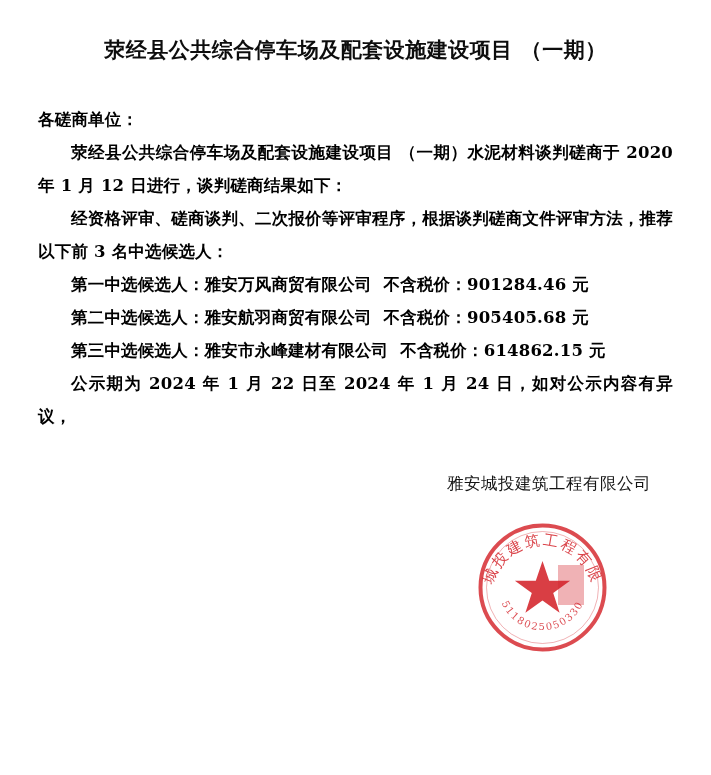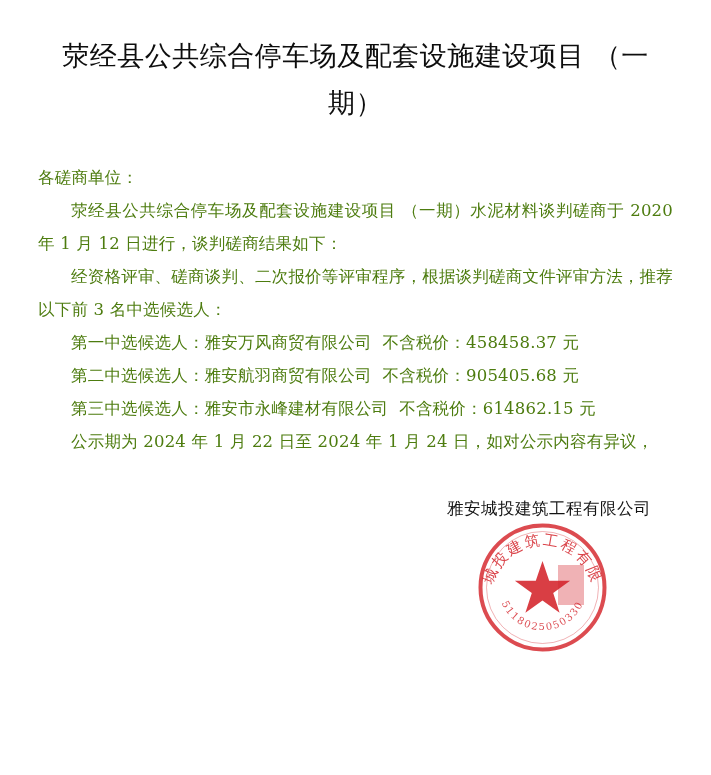--- a/index.html
+++ b/index.html
@@ -22,35 +22,36 @@
     height: 775px;
     box-sizing: border-box;
     padding: 26px 38px 0 38px;
   }
 
   .title-block {
     text-align: center;
     margin-top: 6px;
   }
   .title-line {
-    font-size: 27px;
-    font-weight: normal;
+    font-size: 21px;
+    font-weight: bold;
     letter-spacing: 0.5px;
     line-height: 1.75;
     color: #0d0d0d;
   }
   .title-line.line2 {
     letter-spacing: 1px;
   }
 
   .body-block {
     margin-top: 34px;
     font-size: 16.5px;
     line-height: 2.0;
-    color: #4d7c0f;
+    color: #000000;
+    font-weight: bold;
   }
   .para {
     margin: 0;
     text-align: justify;
     letter-spacing: 0.2px;
   }
   .para.indent {
     text-indent: 2em;
   }
   .para.noindent {
@@ -105,21 +106,21 @@
 
   <div class="body-block">
 
     <p class="para noindent">各磋商单位：</p>
 
     <p class="para indent">荥经县公共综合停车场及配套设施建设项目 （一期）水泥材料谈判磋商于 2020 年 1 月 12 日进行，谈判磋商结果如下：</p>
 
     <p class="para indent">经资格评审、磋商谈判、二次报价等评审程序，根据谈判磋商文件评审方法，推荐以下前 3 名中选候选人：</p>
 
     <p class="para cand">
-      <span>第一中选候选人：</span><span>雅安万风商贸有限公司</span>&nbsp;&nbsp;<span>不含税价：</span><span>458458.37 元</span>
+      <span>第一中选候选人：</span><span>雅安万风商贸有限公司</span>&nbsp;&nbsp;<span>不含税价：</span><span>901284.46 元</span>
     </p>
 
     <p class="para cand">
       <span>第二中选候选人：</span><span>雅安航羽商贸有限公司</span>&nbsp;&nbsp;<span>不含税价：</span><span>905405.68 元</span>
     </p>
 
     <p class="para cand">
       <span>第三中选候选人：</span><span>雅安市永峰建材有限公司</span>&nbsp;&nbsp;<span>不含税价：</span><span>614862.15 元</span>
     </p>
 

